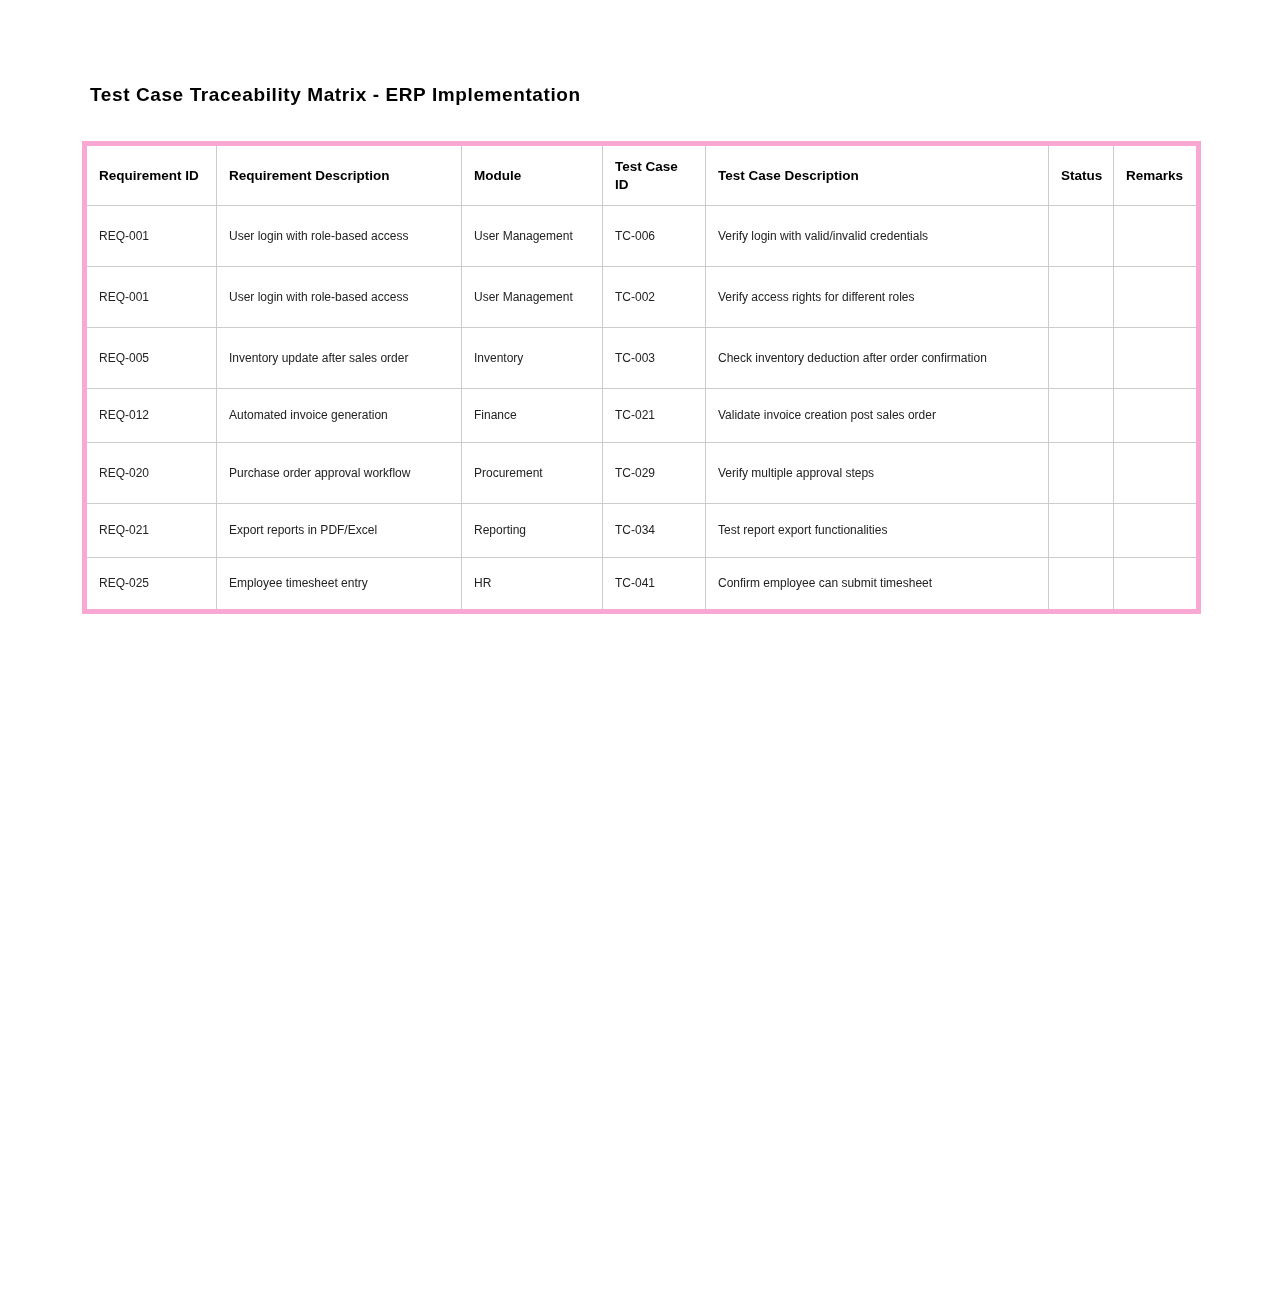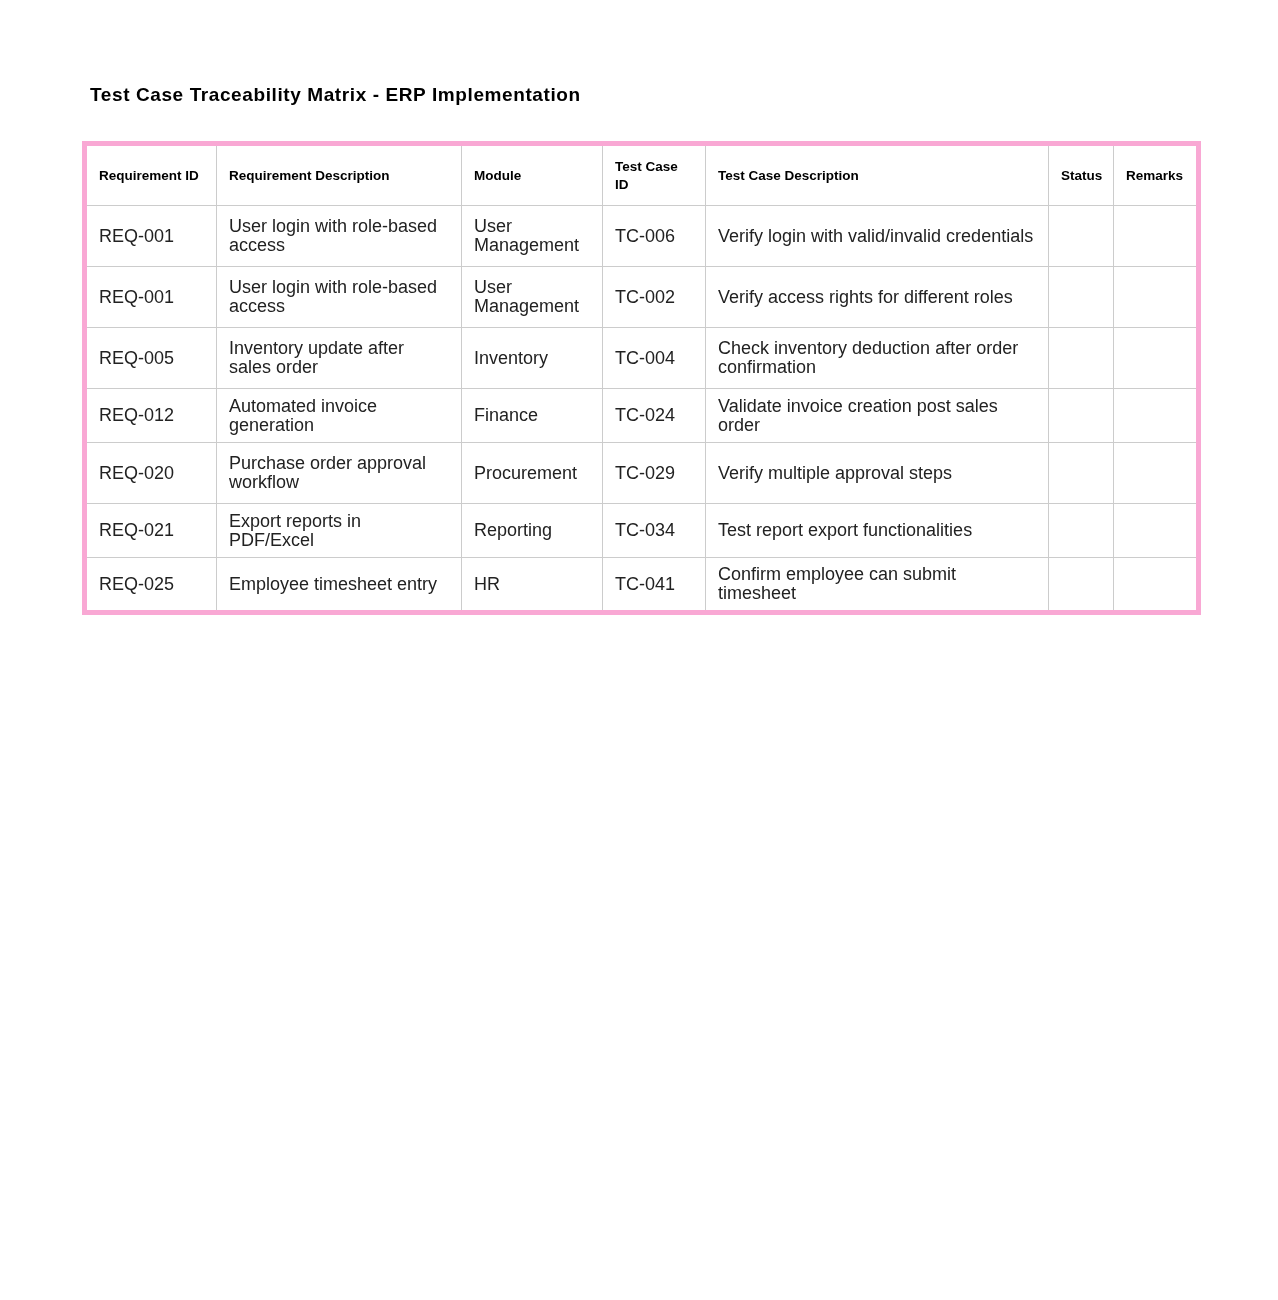--- a/index.html
+++ b/index.html
@@ -53,21 +53,21 @@
   }
   table.matrix thead th {
     font-size: 13.5px;
     font-weight: bold;
     color: #000000;
     line-height: 18px;
     height: 62px;
     vertical-align: middle;
   }
   table.matrix tbody td {
-    font-size: 18px;
+    font-size: 12px;
     font-weight: normal;
     color: #222222;
     line-height: 19px;
   }
   tr.row-tall td { height: 61px; }
   tr.row-short td { height: 54px; }
 
   col.c-req-id        { width: 132px; }
   col.c-req-desc      { width: 245px; }
   col.c-module        { width: 141px; }
@@ -124,31 +124,31 @@
           <td>TC-002</td>
           <td>Verify access rights for different roles</td>
           <td></td>
           <td></td>
         </tr>
 
         <tr class="row-tall">
           <td>REQ-005</td>
           <td>Inventory update after sales order</td>
           <td>Inventory</td>
-          <td>TC-004</td>
+          <td>TC-003</td>
           <td>Check inventory deduction after order confirmation</td>
           <td></td>
           <td></td>
         </tr>
 
         <tr class="row-short">
           <td>REQ-012</td>
           <td>Automated invoice generation</td>
           <td>Finance</td>
-          <td>TC-024</td>
+          <td>TC-021</td>
           <td>Validate invoice creation post sales order</td>
           <td></td>
           <td></td>
         </tr>
 
         <tr class="row-tall">
           <td>REQ-020</td>
           <td>Purchase order approval workflow</td>
           <td>Procurement</td>
           <td>TC-029</td>

